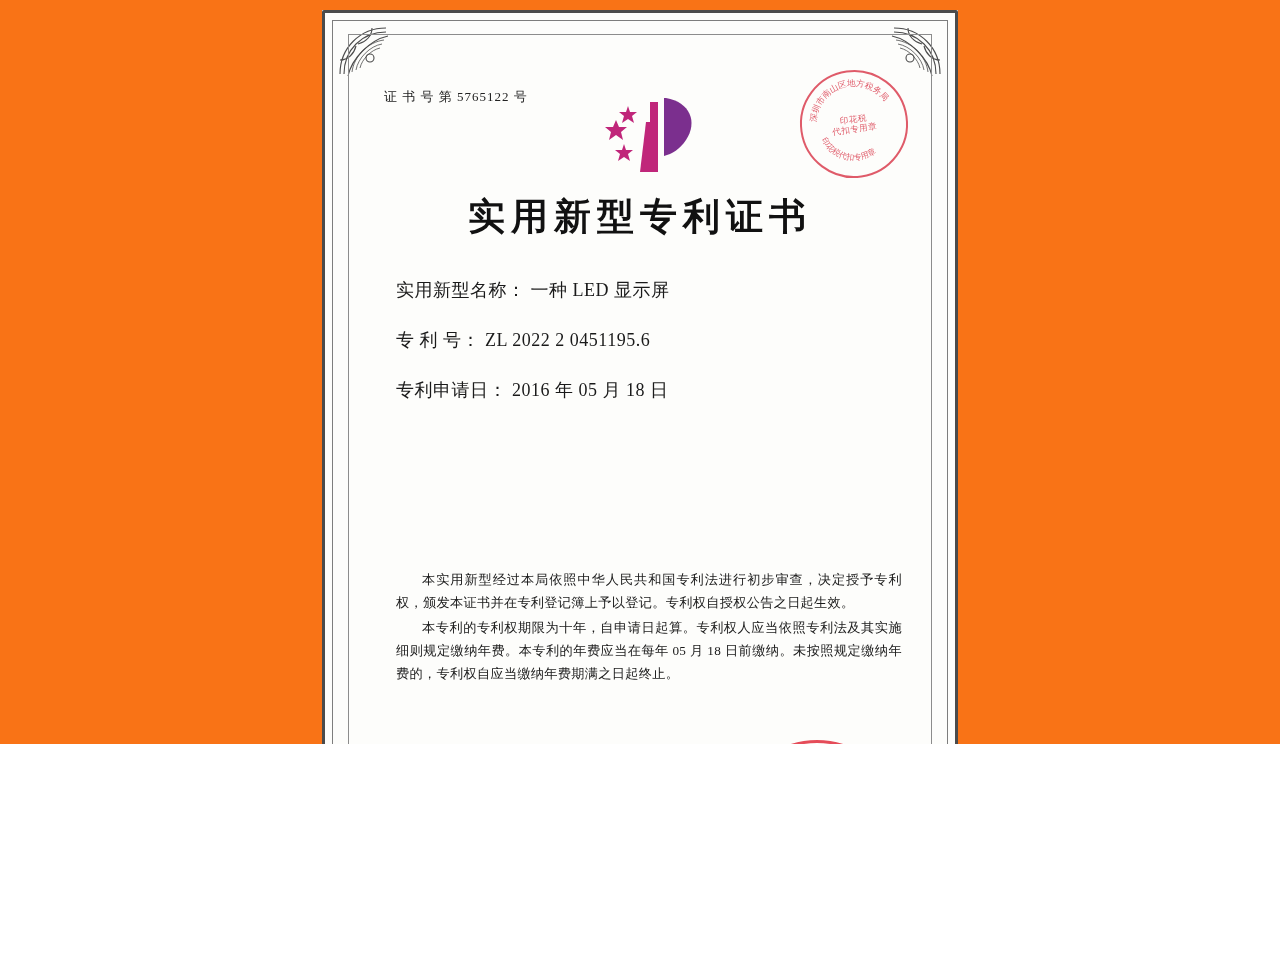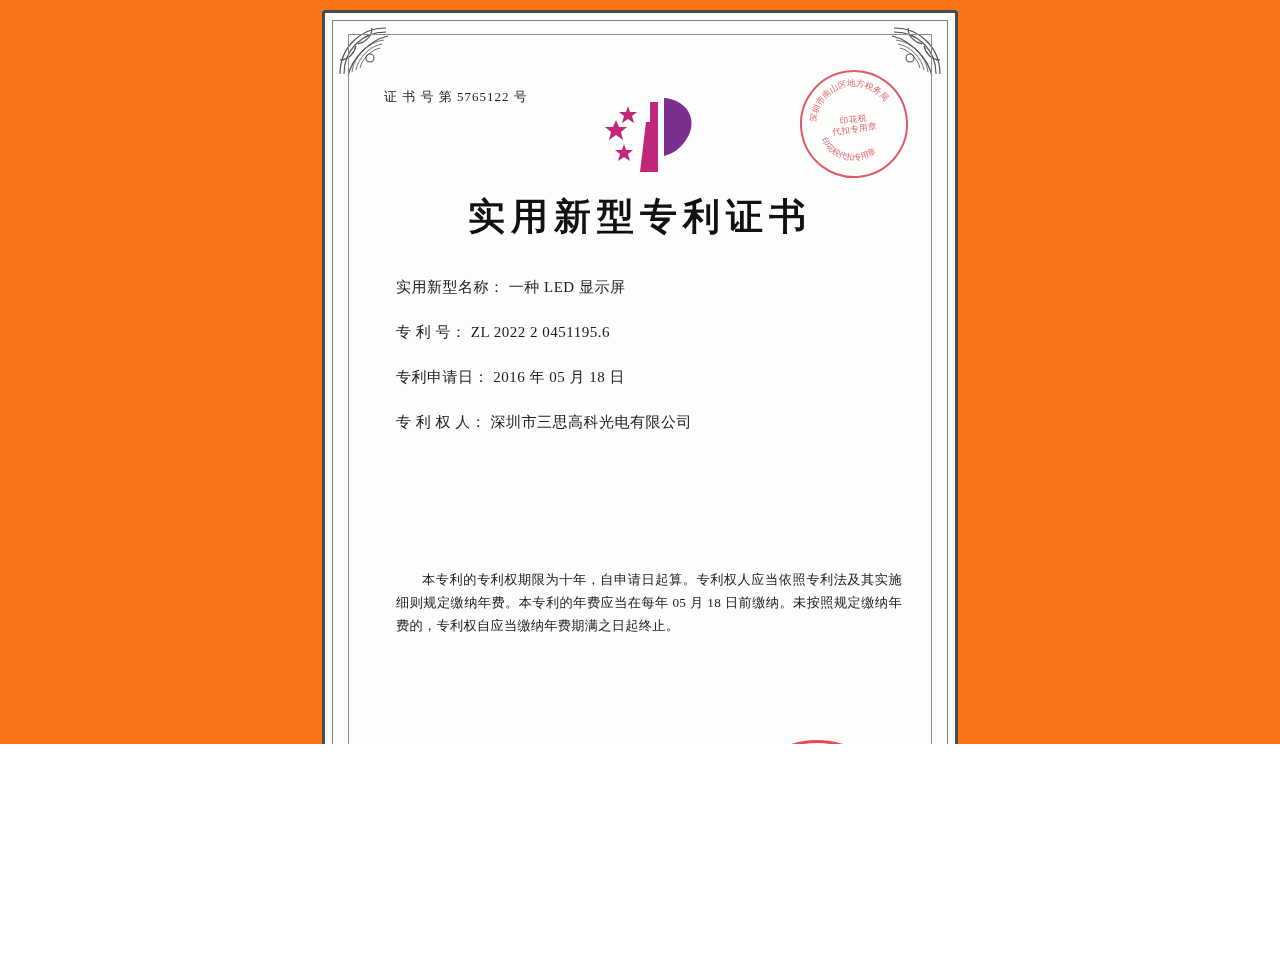--- a/index.html
+++ b/index.html
@@ -127,21 +127,21 @@
     font-family: "DejaVu Serif", serif;
   }
 
   .fields {
     position: absolute;
     left: 48px;
     top: 244px;
     width: 500px;
   }
   .field {
-    font-size: 15px;
+    font-size: 18px;
     color: #1a1a1a;
     margin-bottom: 26px;
     letter-spacing: .5px;
     white-space: nowrap;
   }
   .field .lbl { display: inline-block; }
   .field .val { display: inline-block; }
 
   .paras {
     position: absolute;
@@ -363,27 +363,24 @@
           <span class="val">一种 LED 显示屏</span>
         </div>
         <div class="field">
           <span class="lbl">专  利  号：</span>
           <span class="val">ZL 2022 2 0451195.6</span>
         </div>
         <div class="field">
           <span class="lbl">专利申请日：</span>
           <span class="val">2016 年 05 月 18 日</span>
         </div>
-        <div class="field">
-          <span class="lbl">专 利 权 人：</span>
-          <span class="val">深圳市三思高科光电有限公司</span>
-        </div>
       </div>
 
       <div class="paras">
+        <p class="para">本实用新型经过本局依照中华人民共和国专利法进行初步审查，决定授予专利权，颁发本证书并在专利登记簿上予以登记。专利权自授权公告之日起生效。</p>
         <p class="para">本专利的专利权期限为十年，自申请日起算。专利权人应当依照专利法及其实施细则规定缴纳年费。本专利的年费应当在每年 05 月 18 日前缴纳。未按照规定缴纳年费的，专利权自应当缴纳年费期满之日起终止。</p>
       </div>
 
       <div class="barcode"></div>
 
       <div class="sign-block">
         <div>局长</div>
         <div>申长雨</div>
       </div>
 

